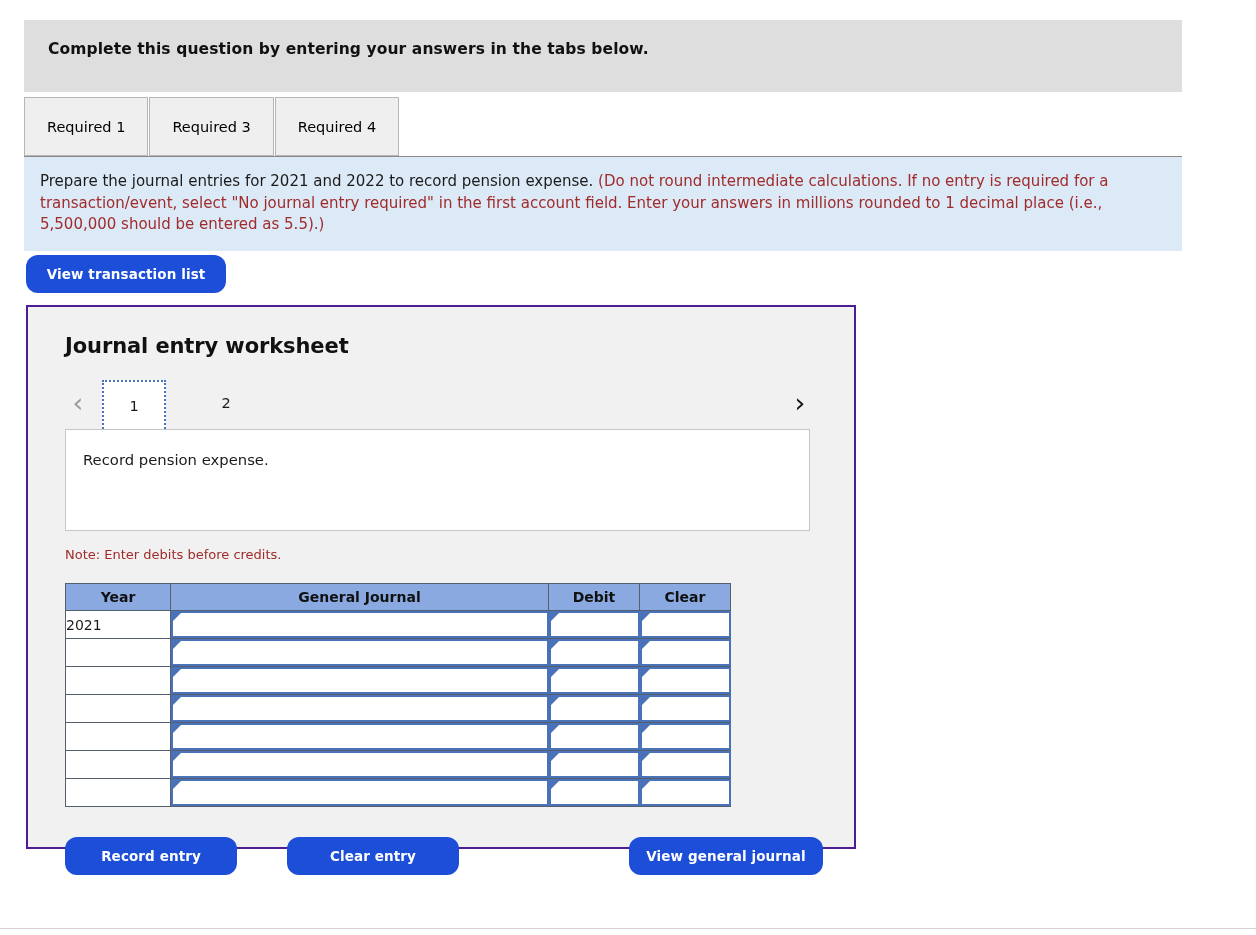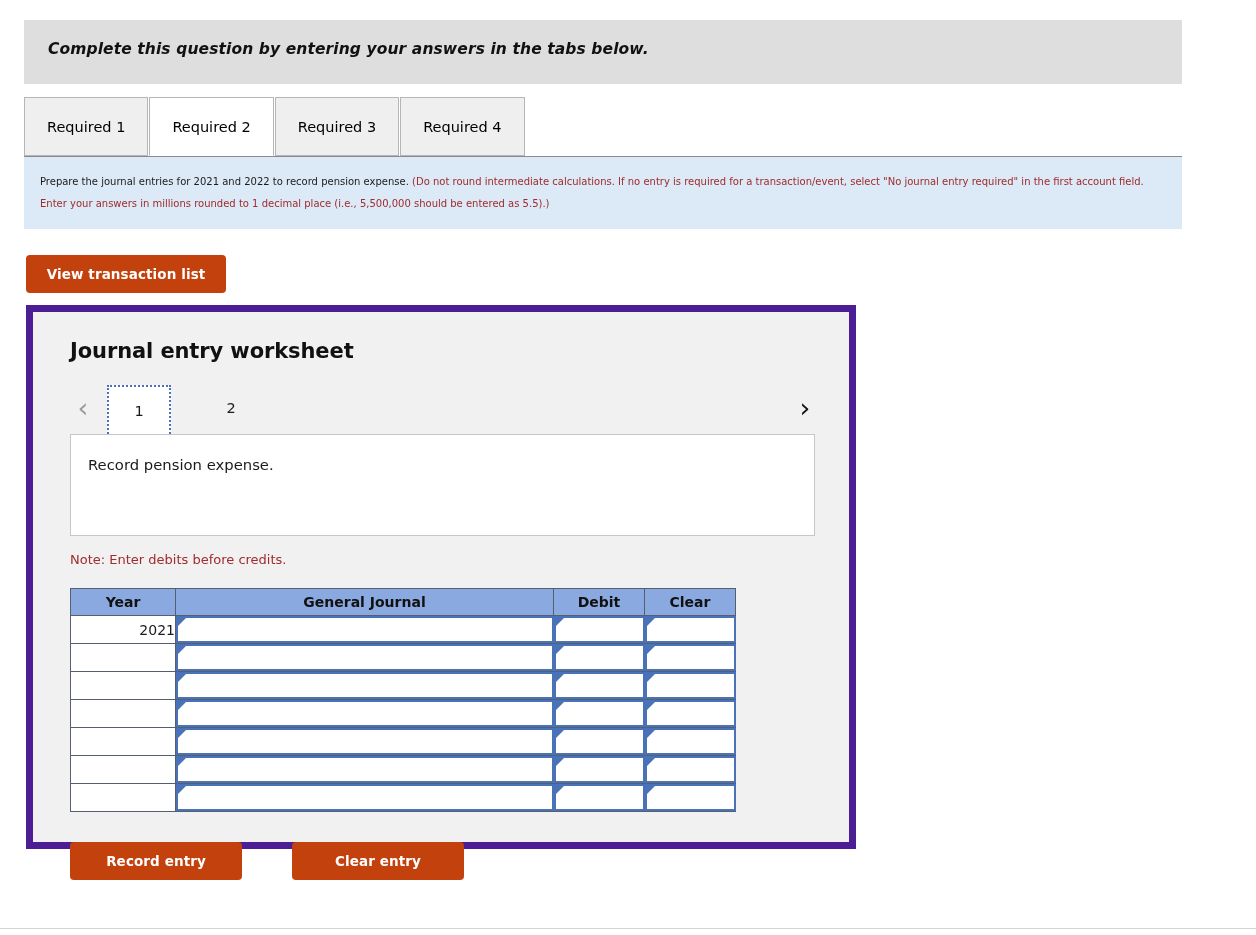--- a/index.html
+++ b/index.html
@@ -19,24 +19,23 @@
     overflow: hidden;
     background: #ffffff;
   }
 
   
   .banner {
     position: absolute;
     left: 24px;
     top: 20px;
     width: 1158px;
-    height: 64px;
+    height: 72px;
     background: #dedede;
     box-sizing: border-box;
-    font-style: italic;
   }
   .banner-text {
     position: absolute;
     left: 24px;
     top: 20px;
     font-size: 15.5px;
     font-weight: bold;
     color: #111111;
     letter-spacing: 0.1px;
     white-space: nowrap;
@@ -78,37 +77,37 @@
   
   .instructions {
     position: absolute;
     left: 24px;
     top: 156px;
     width: 1158px;
     box-sizing: border-box;
     background: #dce9f7;
     border-top: 1px solid #8a8a8a;
     padding: 14px 16px 15px 16px;
-    font-size: 10px;
+    font-size: 15px;
     line-height: 21.5px;
     color: #1b1b1b;
   }
   .instructions .hint { color: #a02c2c; }
 
   
   .btn {
     display: inline-flex;
     align-items: center;
     justify-content: center;
-    background: #c2410c;
+    background: #1d4ed8;
     color: #ffffff;
     font-size: 13.5px;
     font-weight: bold;
     border: none;
-    border-radius: 4px;
+    border-radius: 12px;
     cursor: pointer;
     letter-spacing: 0.1px;
     font-family: "DejaVu Sans", "Liberation Sans", sans-serif;
   }
   .btn-view-transactions {
     position: absolute;
     left: 26px;
     top: 255px;
     width: 200px;
     height: 38px;
@@ -116,21 +115,21 @@
 
   
   .worksheet {
     position: absolute;
     left: 26px;
     top: 305px;
     width: 830px;
     height: 544px;
     box-sizing: border-box;
     background: #f1f1f1;
-    border: 7px solid #4c1d95;
+    border: 2px solid #4c1d95;
   }
   .ws-title {
     position: absolute;
     left: 37px;
     top: 27px;
     font-size: 21px;
     font-weight: bold;
     color: #111111;
     letter-spacing: -0.1px;
   }
@@ -233,21 +232,21 @@
     padding: 0;
     height: 27px;
     background: #ffffff;
   }
   .col-year { width: 105px; }
   .col-journal { width: 378px; }
   .col-debit { width: 91px; }
   .col-credit { width: 91px; }
 
   .year-cell {
-    text-align: right;
+    text-align: left;
     font-size: 14px;
     color: #1b1b1b;
   }
 
   .cellinput {
     position: relative;
     box-sizing: border-box;
     width: 100%;
     height: 27px;
     border: 2px solid #4a72b8;
@@ -284,21 +283,20 @@
 <body>
 
 <div class="page">
 
   <div class="banner">
     <div class="banner-text">Complete this question by entering your answers in the tabs below.</div>
   </div>
 
   <div class="tabs">
     <div class="tab">Required 1</div>
-    <div class="tab active">Required 2</div>
     <div class="tab">Required 3</div>
     <div class="tab">Required 4</div>
   </div>
 
   <div class="instructions">
     <span>Prepare the journal entries for 2021 and 2022 to record pension expense.</span>
     <span class="hint">(Do not round intermediate calculations. If no entry is required for a transaction/event, select "No journal entry required" in the first account field. Enter your answers in millions rounded to 1 decimal place (i.e., 5,500,000 should be entered as 5.5).)</span>
   </div>
 
   <button class="btn btn-view-transactions">View transaction list</button>
@@ -418,16 +416,17 @@
             </td>
           <td class="has-input">
               <span class="cellinput"></span>
             </td>
         </tr>
       </tbody>
     </table>
 
     <button class="btn btn-record">Record entry</button>
     <button class="btn btn-clear">Clear entry</button>
+    <button class="btn btn-journal">View general journal</button>
   </div>
 
   <div class="bottom-rule"></div>
 </div>
 
 </body></html>

